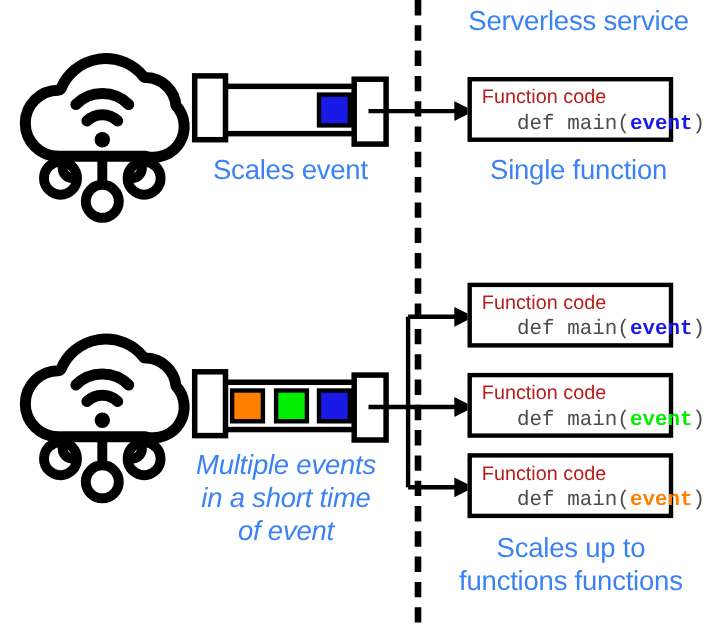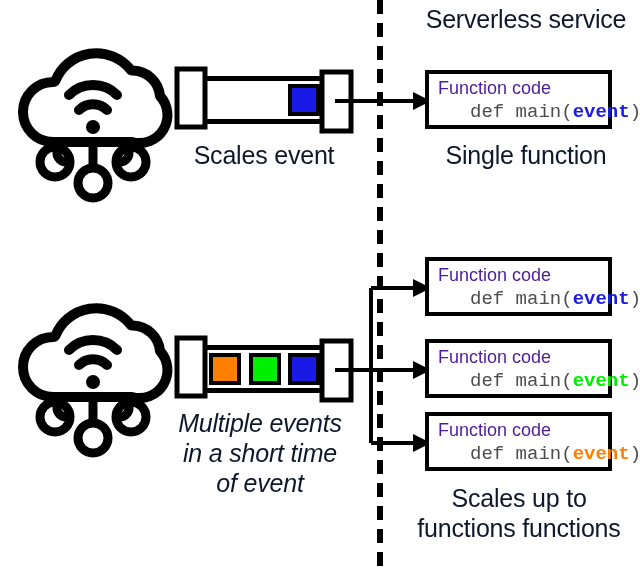--- a/index.html
+++ b/index.html
@@ -19,42 +19,42 @@
   }
   .layer {
     position: absolute;
     left: 0;
     top: 0;
     width: 640px;
     height: 570px;
   }
   .label {
     position: absolute;
-    color: #0f172a;
+    color: #3b82f6;
     font-family: "Liberation Sans", sans-serif;
     font-size: 25px;
     line-height: 30px;
     text-align: center;
     white-space: pre;
     letter-spacing: -0.2px;
   }
   .fn-box {
     position: absolute;
     box-sizing: border-box;
     border: 4px solid #000000;
     background: #ffffff;
   }
   .fn-title {
     position: absolute;
     left: 9px;
     top: 3px;
     font-family: "Liberation Sans", sans-serif;
     font-size: 18px;
     line-height: 22px;
-    color: #4c1d95;
+    color: #b91c1c;
     white-space: pre;
   }
   .fn-code {
     position: absolute;
     left: 9px;
     top: 27px;
     font-family: "Liberation Mono", monospace;
     font-size: 19px;
     line-height: 22px;
     color: #4d4d4d;

